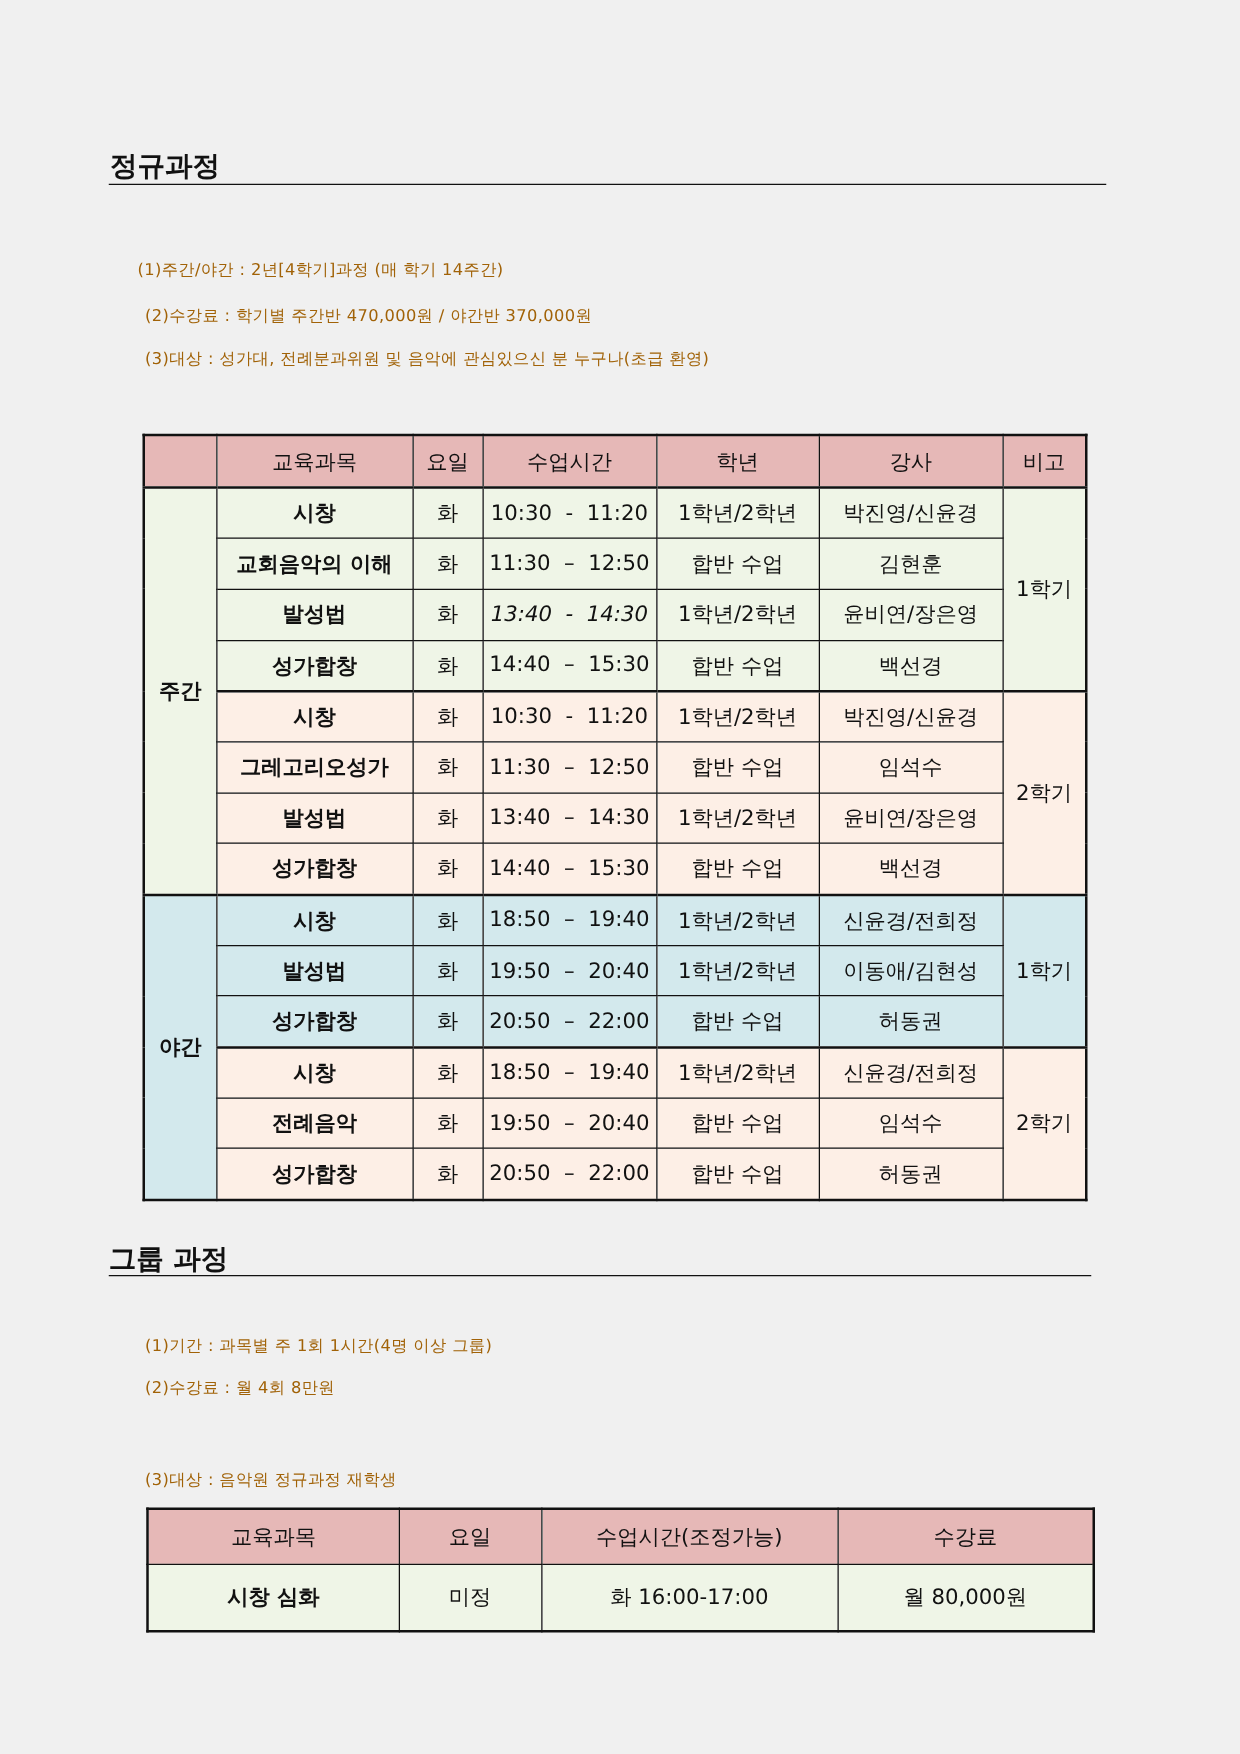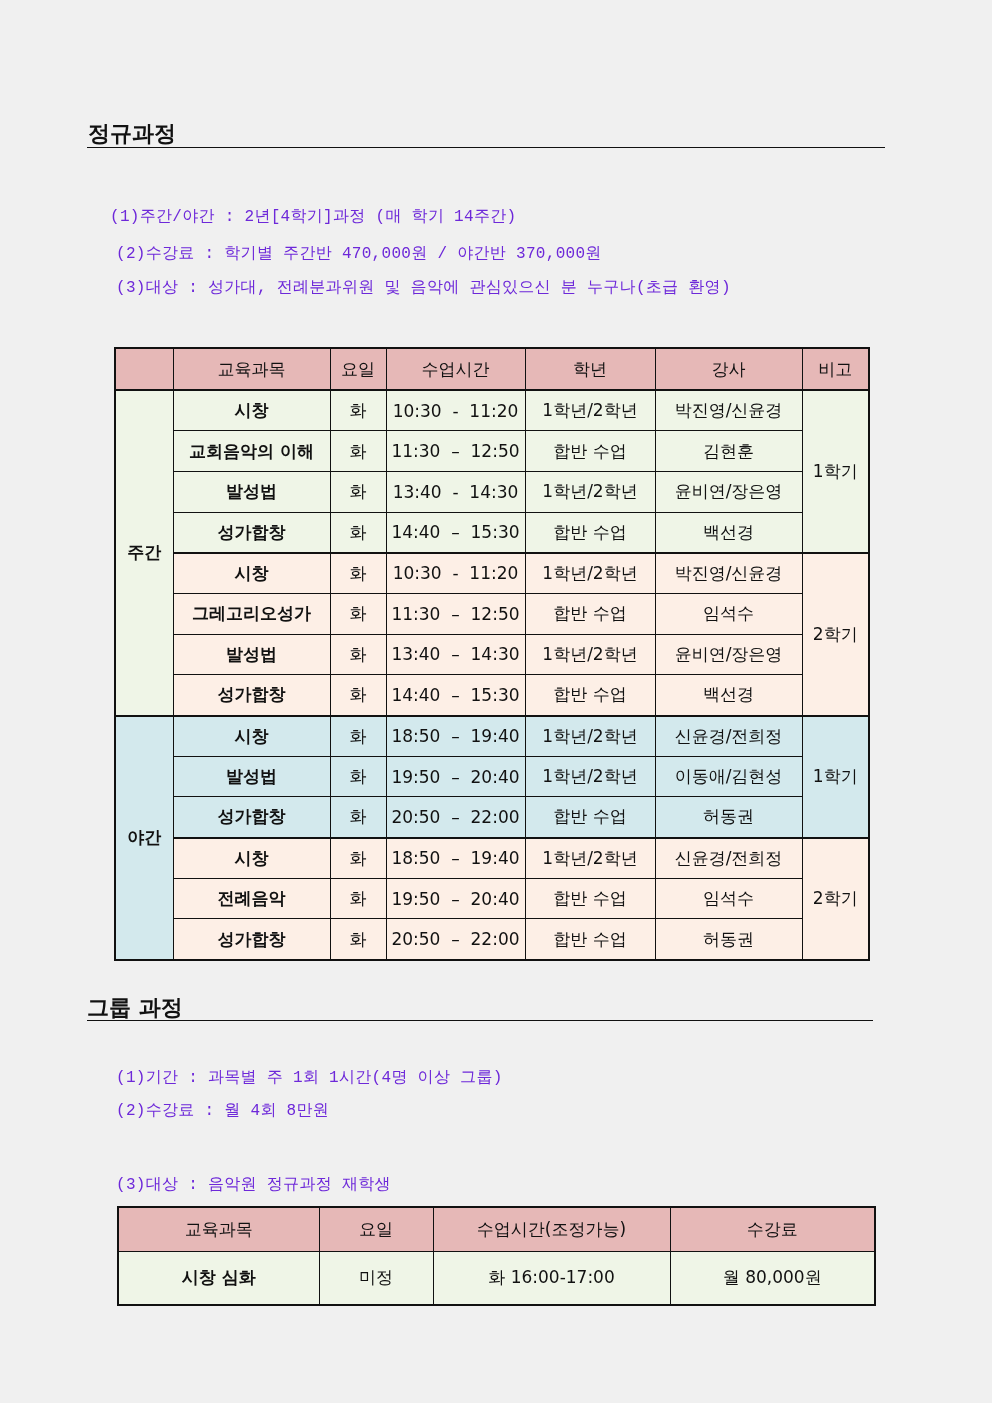--- a/index.html
+++ b/index.html
@@ -20,26 +20,25 @@
     color: #111;
     letter-spacing: 0px;
   }
   .section-rule {
     position: absolute;
     height: 1px;
     background: #111;
   }
   .info-line {
     position: absolute;
-    font-size: 16px;
+    font-size: 13px;
     line-height: 22px;
-    color: #6d28d9;
+    color: #a16207;
     white-space: nowrap;
     letter-spacing: 0.3px;
-    font-family: Liberation Mono, monospace;
   }
   table.grid {
     position: absolute;
     border-collapse: collapse;
     table-layout: fixed;
     font-size: 17px;
     margin-top: 32px;
   }
   table.grid td, table.grid th {
     border: 1px solid #111;
@@ -103,21 +102,21 @@
     <tr class="green" style="height:40.7px;">
       <td class="bold">교회음악의 이해</td>
       <td>화</td>
       <td style="white-space:pre;">11:30  –  12:50</td>
       <td>합반 수업</td>
       <td>김현훈</td>
     </tr>
     <tr class="green" style="height:40.7px;">
       <td class="bold">발성법</td>
       <td>화</td>
-      <td style="white-space:pre;">13:40  -  14:30</td>
+      <td style="white-space:pre;font-style:italic;">13:40  -  14:30</td>
       <td>1학년/2학년</td>
       <td>윤비연/장은영</td>
     </tr>
     <tr class="green" style="height:40.7px;">
       <td class="bold">성가합창</td>
       <td>화</td>
       <td style="white-space:pre;">14:40  –  15:30</td>
       <td>합반 수업</td>
       <td>백선경</td>
     </tr>

